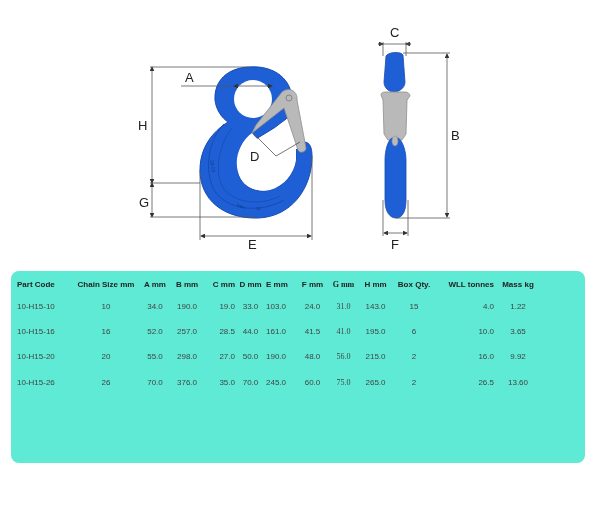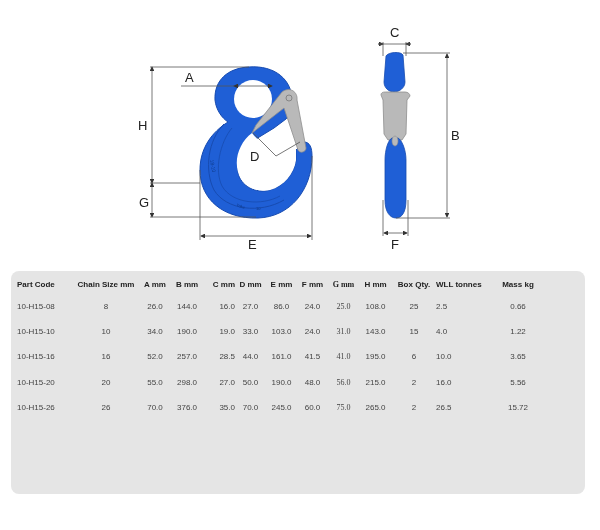--- a/index.html
+++ b/index.html
@@ -2,39 +2,39 @@
 <html><head>
   <meta charset="utf-8">
   <style>
     html, body { margin: 0; padding: 0; background: #ffffff; }
     body { width: 600px; height: 530px; position: relative; overflow: hidden;
            font-family: "Liberation Sans", "DejaVu Sans", sans-serif; color: #333; }
     .diagram { position: absolute; left: 0; top: 0; width: 600px; height: 265px; }
     .diagram svg { display: block; }
     .dim-label { font-family: "Liberation Sans", sans-serif; font-size: 13px; fill: #222; }
     .table-panel {
-      position: absolute; left: 11px; top: 271px; width: 574px; height: 223px;
-      background: #e5e5e5; border-radius: 8px;
+      position: absolute; left: 11px; top: 271px; width: 574px; height: 192px;
+      background: #5eead4; border-radius: 8px;
     }
     table { border-collapse: collapse; position: absolute; left: 4px; top: 4px; }
     th, td { font-size: 8px; padding: 0; height: 25.2px; white-space: nowrap; }
     th { font-weight: bold; color: #222; height: 19px; text-align: left; }
     td { color: #444; }
     .c-part  { width: 56px; text-align: left; padding-left: 2px; }
     .c-chain { width: 66px; text-align: center; }
     .c-a     { width: 32px; text-align: center; }
     .c-b     { width: 32px; text-align: center; }
     .c-c     { width: 32px; text-align: right; }
     .c-d     { width: 31px; text-align: center; }
-    .c-e     { width: 31px; text-align: center; }
+    .c-e     { width: 31px; }
     .c-f     { width: 31px; text-align: center; }
     .c-g     { width: 31px; text-align: center; font-family: Liberation Serif, serif; }
     .c-h     { width: 33px; text-align: center; }
     .c-box   { width: 44px; text-align: center; }
-    .c-wll   { width: 58px; text-align: left; }
+    .c-wll   { width: 58px; text-align: right; }
     .c-mass  { width: 48px; text-align: center; }
     th.c-part { text-align: left; }
   </style>
 </head>
 <body>
 
 <div class="diagram">
   <svg width="600" height="265" viewBox="0 0 600 265" xmlns="http://www.w3.org/2000/svg">
     <defs>
       <marker id="arr" markerWidth="6" markerHeight="6" refX="5" refY="3" orient="auto-start-reverse">
@@ -146,35 +146,20 @@
         <th class="c-f">F mm</th>
         <th class="c-g">G mm</th>
         <th class="c-h">H mm</th>
         <th class="c-box">Box Qty.</th>
         <th class="c-wll">WLL tonnes</th>
         <th class="c-mass">Mass kg</th>
       </tr>
     </thead>
     <tbody>
       <tr>
-        <td class="c-part">10-H15-08</td>
-        <td class="c-chain">8</td>
-        <td class="c-a">26.0</td>
-        <td class="c-b">144.0</td>
-        <td class="c-c">16.0</td>
-        <td class="c-d">27.0</td>
-        <td class="c-e">86.0</td>
-        <td class="c-f">24.0</td>
-        <td class="c-g">25.0</td>
-        <td class="c-h">108.0</td>
-        <td class="c-box">25</td>
-        <td class="c-wll">2.5</td>
-        <td class="c-mass">0.66</td>
-      </tr>
-      <tr>
         <td class="c-part">10-H15-10</td>
         <td class="c-chain">10</td>
         <td class="c-a">34.0</td>
         <td class="c-b">190.0</td>
         <td class="c-c">19.0</td>
         <td class="c-d">33.0</td>
         <td class="c-e">103.0</td>
         <td class="c-f">24.0</td>
         <td class="c-g">31.0</td>
         <td class="c-h">143.0</td>
@@ -203,32 +188,32 @@
         <td class="c-a">55.0</td>
         <td class="c-b">298.0</td>
         <td class="c-c">27.0</td>
         <td class="c-d">50.0</td>
         <td class="c-e">190.0</td>
         <td class="c-f">48.0</td>
         <td class="c-g">56.0</td>
         <td class="c-h">215.0</td>
         <td class="c-box">2</td>
         <td class="c-wll">16.0</td>
-        <td class="c-mass">5.56</td>
+        <td class="c-mass">9.92</td>
       </tr>
       <tr>
         <td class="c-part">10-H15-26</td>
         <td class="c-chain">26</td>
         <td class="c-a">70.0</td>
         <td class="c-b">376.0</td>
         <td class="c-c">35.0</td>
         <td class="c-d">70.0</td>
         <td class="c-e">245.0</td>
         <td class="c-f">60.0</td>
         <td class="c-g">75.0</td>
         <td class="c-h">265.0</td>
         <td class="c-box">2</td>
         <td class="c-wll">26.5</td>
-        <td class="c-mass">15.72</td>
+        <td class="c-mass">13.60</td>
       </tr>
     </tbody>
   </table>
 </div>
 
 </body></html>

